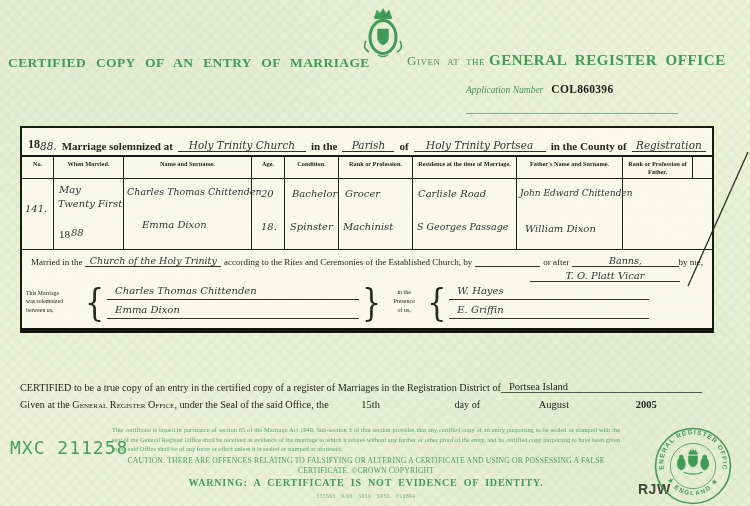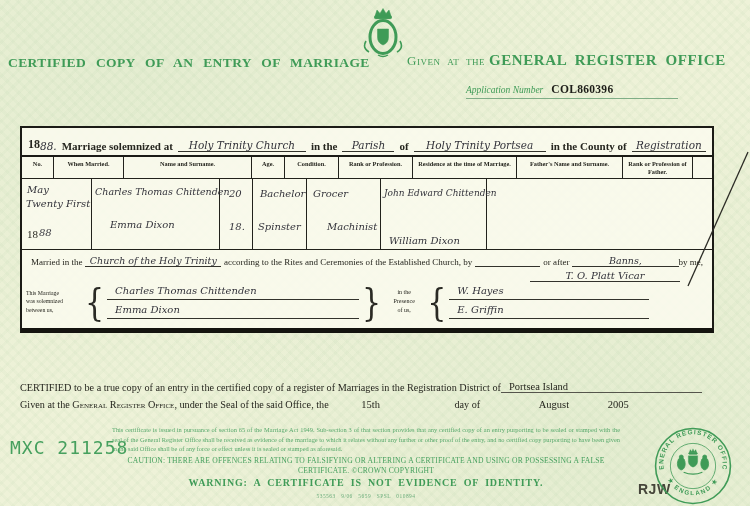--- a/index.html
+++ b/index.html
@@ -12,21 +12,21 @@
       repeating-linear-gradient(-45deg, rgba(120,175,120,.045) 0 3px, transparent 3px 8px),
       #eef2d8;}
   
   .title-left{position:absolute;left:8px;top:55px;font-size:13.5px;font-weight:bold;
     letter-spacing:.4px;word-spacing:6px;color:#3f9b57;}
   .crest{position:absolute;left:361px;top:5px;width:44px;height:54px;}
   .title-right{position:absolute;left:407px;top:51px;color:#3f9b57;white-space:nowrap;}
   .title-right .given{font-variant:small-caps;font-size:13px;letter-spacing:.5px;word-spacing:3px;}
   .title-right .office{font-size:15px;font-weight:bold;letter-spacing:.6px;word-spacing:4px;}
   .appnum{position:absolute;left:466px;top:79px;width:212px;border-bottom:1px solid #7fae86;
-    padding-bottom:1px;white-space:nowrap;}
+    padding-bottom:16px;white-space:nowrap;}
   .appnum .lbl{font-style:italic;font-size:9.5px;color:#3f9b57;}
   .appnum .val{font-size:11.5px;font-weight:bold;color:#1d1d18;margin-left:4px;letter-spacing:.3px;}
   
   .regbox{position:absolute;left:20px;top:126px;width:694px;box-sizing:border-box;
     border:2px solid #1b1b16;border-bottom:5px solid #14140f;background:rgba(250,251,238,.88);}
   .hand{font-family:"DejaVu Serif",serif;font-style:italic;color:#32323a;}
   .fill{display:inline-block;border-bottom:1px solid #33332c;text-align:center;}
   .caption{display:flex;align-items:flex-end;padding:4px 6px 3px 6px;height:20px;
     font-size:11px;font-weight:bold;white-space:nowrap;border-bottom:2px solid #1b1b16;}
   .caption .yearp{font-size:12px;}
@@ -64,21 +64,21 @@
   .diag{position:absolute;left:678px;top:148px;width:72px;height:140px;pointer-events:none;}
   
   .certline1{position:absolute;left:20px;top:381px;width:700px;display:flex;
     align-items:flex-end;font-size:10.2px;white-space:nowrap;}
   .certline1 .district{border-bottom:1px solid #55554c;padding:0 10px 0 8px;font-size:10.5px;}
   .certline1 .tail{flex:1;border-bottom:1px solid #55554c;margin-right:18px;}
   .certline2{position:absolute;left:20px;top:399px;font-size:10.2px;white-space:nowrap;}
   .certline2 .sc{font-variant:small-caps;}
   .certline2 .fillv{font-size:10.5px;}
   .certline2 .m1{margin-left:30px;} .certline2 .m2{margin-left:72px;}
-  .certline2 .m3{margin-left:56px;} .certline2 .m4{margin-left:36px;}
+  .certline2 .m3{margin-left:56px;} .certline2 .m4{margin-left:64px;font-weight:bold;}
   
   .serial{position:absolute;left:10px;top:437px;font-family:"DejaVu Sans Mono",monospace;
     font-size:18px;color:#46a05e;letter-spacing:1px;}
   .legal{position:absolute;left:112px;top:425px;width:508px;font-size:6.4px;line-height:1.5;
     color:#58a96c;text-align:justify;}
   .caution{position:absolute;left:112px;top:456px;width:508px;font-size:7.6px;line-height:1.35;
     color:#46a05e;text-align:center;letter-spacing:.2px;}
   .warning{position:absolute;left:112px;top:477px;width:508px;font-size:10px;font-weight:bold;
     color:#3f9b57;text-align:center;letter-spacing:.8px;word-spacing:3px;}
   .printcode{position:absolute;left:112px;top:493px;width:508px;font-size:5.4px;color:#6cae7c;
@@ -137,45 +137,52 @@
       <div class="hc w-age">Age.</div>
       <div class="hc w-cond">Condition.</div>
       <div class="hc w-rank">Rank or Profession.</div>
       <div class="hc w-res">Residence at the time of Marriage.</div>
       <div class="hc w-fath">Father's Name and Surname.</div>
       <div class="hc w-frank">Rank or Profession of Father.</div>
       <div class="hc w-strip"></div>
     </div>
 
     <div class="body-row">
+      <div class="bc w-no">
+        <span class="pos hand" style="top:24px;left:3px;">141.</span>
+      </div>
       <div class="bc w-when">
         <span class="pos hand" style="top:5px;left:5px;">May</span>
         <span class="pos hand" style="top:19px;left:4px;">Twenty First</span>
         <span class="pos" style="top:49px;left:5px;font-size:11px;">18</span>
         <span class="pos hand" style="top:48px;left:17px;">88</span>
       </div>
       <div class="bc w-name">
         <span class="pos hand" style="top:7px;left:3px;font-size:9.5px;">Charles Thomas Chittenden</span>
         <span class="pos hand" style="top:40px;left:18px;">Emma Dixon</span>
       </div>
       <div class="bc w-age">
         <span class="pos hand" style="top:9px;left:9px;">20</span>
         <span class="pos hand" style="top:42px;left:9px;">18.</span>
       </div>
       <div class="bc w-cond">
         <span class="pos hand" style="top:9px;left:7px;">Bachelor</span>
         <span class="pos hand" style="top:42px;left:5px;">Spinster</span>
       </div>
       <div class="bc w-rank">
         <span class="pos hand" style="top:9px;left:6px;">Grocer</span>
-        <span class="pos hand" style="top:42px;left:20px;font-style:italic;">Machinist</span>
+        <span class="pos hand" style="top:42px;left:4px;font-style:italic;">Machinist</span>
+      </div>
+      <div class="bc w-res">
+        <span class="pos hand" style="top:9px;left:5px;">Carlisle Road</span>
+        <span class="pos hand" style="top:42px;left:4px;font-size:9.5px;">S Georges Passage</span>
       </div>
       <div class="bc w-fath">
         <span class="pos hand" style="top:9px;left:3px;font-size:9px;">John Edward Chittenden</span>
-        <span class="pos hand" style="top:56px;left:8px;">William Dixon</span>
+        <span class="pos hand" style="top:44px;left:8px;">William Dixon</span>
       </div>
       <div class="bc w-strip"></div>
     </div>
 
     <div class="married">
       <div class="l1">
         <span class="txt">Married in the</span>
         <span class="fill hand" style="width:138px;">Church of the Holy Trinity</span>
         <span class="txt">according to the Rites and Ceremonies of the Established Church, by</span>
         <span class="fill" style="width:66px;"></span>

